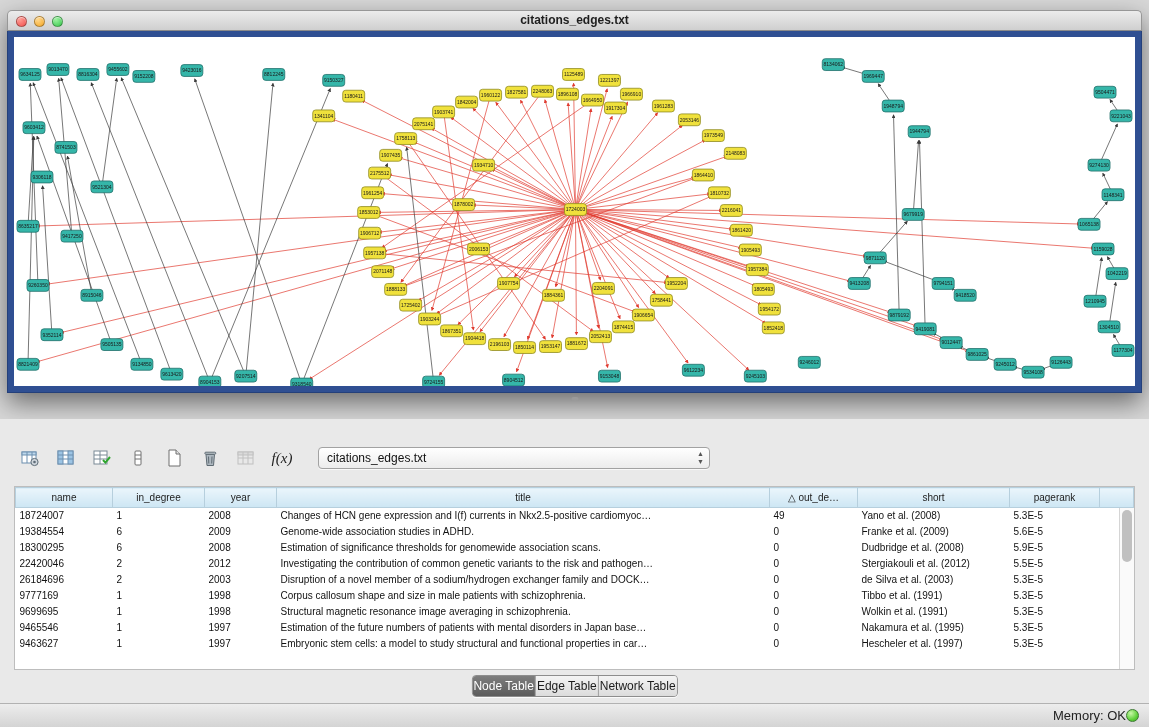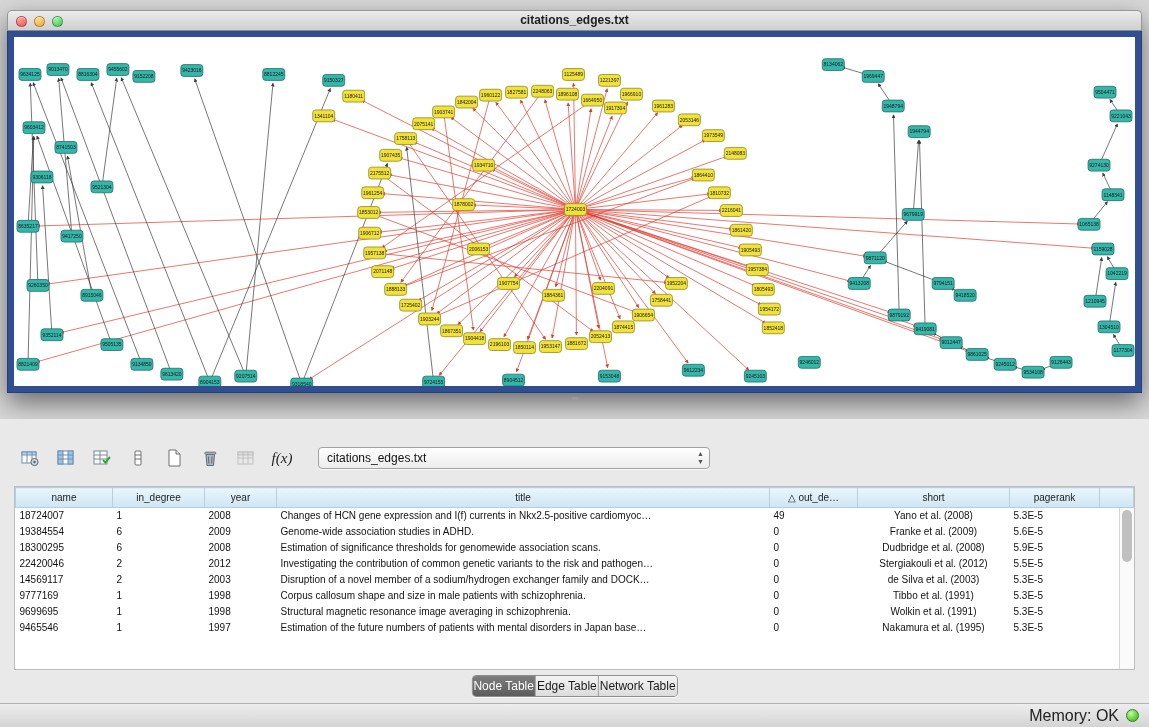--- a/index.html
+++ b/index.html
@@ -44,34 +44,34 @@
   .combo-arrows { position:absolute; right:5px; top:2px; display:flex; flex-direction:column; line-height:8px;
     font-size:7px; color:#555; }
 
   .table-wrap { position:absolute; top:67px; left:14px; width:1121px; height:184px; background:#ffffff;
     border:1px solid #bdbdbd; overflow:hidden; }
   table.dt { border-collapse:collapse; table-layout:fixed; width:100%; font-size:10px; }
   table.dt th { height:20px; background:linear-gradient(#eaf5fc,#cde6f3); border:1px solid #b6cfdd;
     font-weight:normal; color:#1c1c1c; text-align:center; overflow:hidden; white-space:nowrap; }
   table.dt td { height:16px; padding:0 4px; white-space:nowrap; overflow:hidden; color:#111; }
   td.c0 { padding-left:7px; }
-  td.c5 { text-align:center; }
+  td.c5 { text-align:left; }
   .vscroll { position:absolute; top:21px; right:0; width:15px; bottom:0; background:#fafafa; border-left:1px solid #d5d5d5; }
   .vthumb { position:absolute; top:2px; left:2px; width:10px; height:52px; border-radius:5px; background:#c0c0c0; }
 
   .tabs { position:absolute; top:256px; left:50%; transform:translateX(-50%); display:flex;
     border:1px solid #8d8d8d; border-radius:4px; overflow:hidden; font-size:12px; background:#e2e2e2;
     box-shadow:0 1px 0 rgba(255,255,255,.8); }
   .tab { padding:3px 1px; color:#1c1c1c; border-right:1px solid #9a9a9a; background:linear-gradient(#f4f4f4,#dcdcdc);text-align:right; }
   .tab:last-child { border-right:none; }
   .tab.active { background:linear-gradient(#7d7d7d,#5c5c5c); color:#fff; }
 
   .statusbar { position:absolute; bottom:0; left:0; width:1149px; height:24px;
     background:linear-gradient(#ededed,#d4d4d4); border-top:1px solid #b2b2b2;
-    display:flex; align-items:center; justify-content:flex-end; gap:7px; padding:0 10px; font-size:16px; color:#222; }
+    display:flex; align-items:center; justify-content:flex-end; padding:0 10px; font-size:13px; color:#222; }
   .mem-dot { width:13px; height:13px; border-radius:50%; border:1px solid #3c7a32;
     background:radial-gradient(circle at 35% 30%, #c9f7a8, #5fd13a 60%, #3da322); }
 </style>
 </head>
 <body>
 
 <div id="app">
 
   <div class="net-window">
     <div class="titlebar">
@@ -808,21 +808,21 @@
               <td class="c0">22420046</td>
               <td class="c1">2</td>
               <td class="c2">2012</td>
               <td class="c3">Investigating the contribution of common genetic variants to the risk and pathogen…</td>
               <td class="c4">0</td>
               <td class="c5">Stergiakouli et al. (2012)</td>
               <td class="c6">5.5E-5</td>
               <td></td>
             </tr>
             <tr>
-              <td class="c0">14569117</td>
+              <td class="c0">26184696</td>
               <td class="c1">2</td>
               <td class="c2">2003</td>
               <td class="c3">Disruption of a novel member of a sodium/hydrogen exchanger family and DOCK…</td>
               <td class="c4">0</td>
               <td class="c5">de Silva et al. (2003)</td>
               <td class="c6">5.3E-5</td>
               <td></td>
             </tr>
             <tr>
               <td class="c0">9777169</td>
@@ -847,20 +847,30 @@
             <tr>
               <td class="c0">9465546</td>
               <td class="c1">1</td>
               <td class="c2">1997</td>
               <td class="c3">Estimation of the future numbers of patients with mental disorders in Japan base…</td>
               <td class="c4">0</td>
               <td class="c5">Nakamura et al. (1995)</td>
               <td class="c6">5.3E-5</td>
               <td></td>
             </tr>
+            <tr>
+              <td class="c0">9463627</td>
+              <td class="c1">1</td>
+              <td class="c2">1997</td>
+              <td class="c3">Embryonic stem cells: a model to study structural and functional properties in car…</td>
+              <td class="c4">0</td>
+              <td class="c5">Hescheler et al. (1997)</td>
+              <td class="c6">5.3E-5</td>
+              <td></td>
+            </tr>
           </tbody>
       </table>
       <div class="vscroll">
         <div class="vthumb"></div>
       </div>
     </div>
 
     <div class="tabs">
       <div class="tab active">Node Table</div>
       <div class="tab">Edge Table</div>

